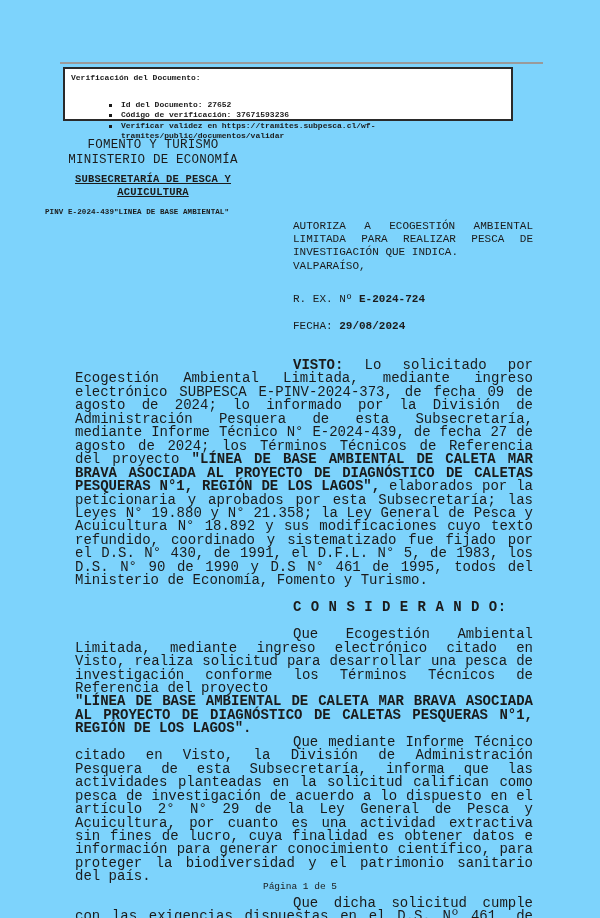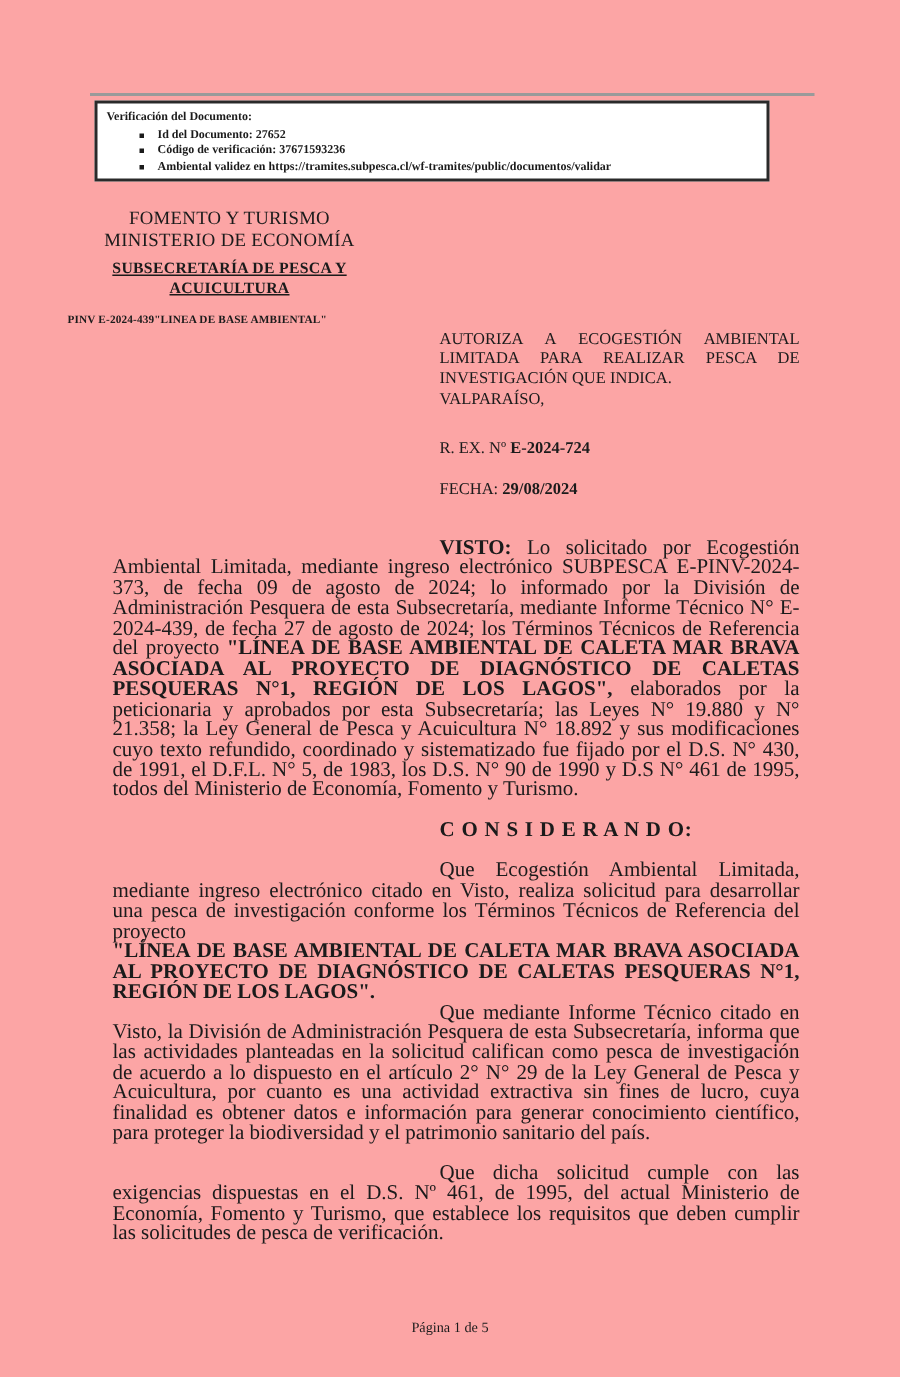--- a/index.html
+++ b/index.html
@@ -1,37 +1,37 @@
 <!DOCTYPE html>
 <html><head>
 <meta charset="utf-8">
 <style>
   html,body{margin:0;padding:0;background:#ffffff;}
   .page{
     position:relative;
     width:600px;height:918px;
-    background:#fca5a5;
-    font-family:Liberation Serif, serif;
+    background:#7dd3fc;
+    font-family:Liberation Mono, monospace;
     color:#1b1b1b;
     overflow:hidden;
   }
   
   .verify-shadow{
     position:absolute;left:60px;top:62px;width:483px;height:2px;
     background:#9a9a9a;
   }
   .verify-box{
     position:absolute;left:63px;top:67px;width:434px;height:42px;
     border:2px solid #2a2a2a;
     padding:4px 6px;
     font-size:8px;font-weight:bold;line-height:10.5px;
     background:#ffffff;
   }
   .verify-title{margin:0 0 1px 0;}
-  .verify-list{margin:0;padding:0;list-style:none;}
+  .verify-list{margin:16px;padding:0;list-style:none;}
   .verify-list li{padding-left:34px;position:relative;}
   .verify-list li::before{
     content:"";position:absolute;left:22px;top:4px;width:3px;height:3px;background:#1b1b1b;
   }
   
   .letterhead{
     position:absolute;left:38px;top:138px;width:230px;text-align:center;
   }
   .ministry{font-size:12.5px;line-height:15px;letter-spacing:0.2px;}
   .subsecretaria{
@@ -75,21 +75,21 @@
 <body>
 
 <div class="page">
 
   <div class="verify-shadow"></div>
   <div class="verify-box">
     <div class="verify-title">Verificación del Documento:</div>
     <ul class="verify-list">
       <li>Id del Documento: 27652</li>
       <li>Código de verificación: 37671593236</li>
-      <li>Ambiental validez en https://tramites.subpesca.cl/wf-tramites/public/documentos/validar</li>
+      <li>Verificar validez en https://tramites.subpesca.cl/wf-tramites/public/documentos/validar</li>
     </ul>
   </div>
 
   <div class="letterhead">
     <div class="ministry">FOMENTO Y TURISMO</div>
     <div class="ministry">MINISTERIO DE ECONOMÍA</div>
     <div class="subsecretaria">
       <div>SUBSECRETARÍA DE PESCA Y</div>
       <div>ACUICULTURA</div>
     </div>

